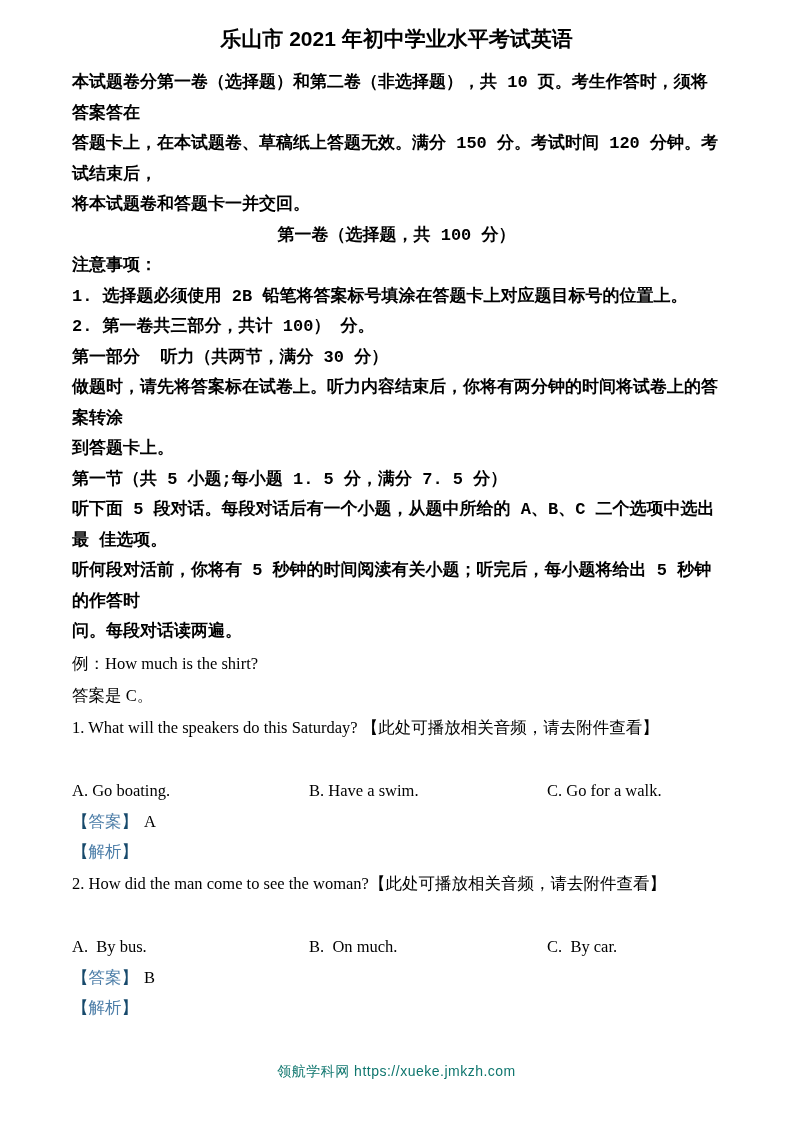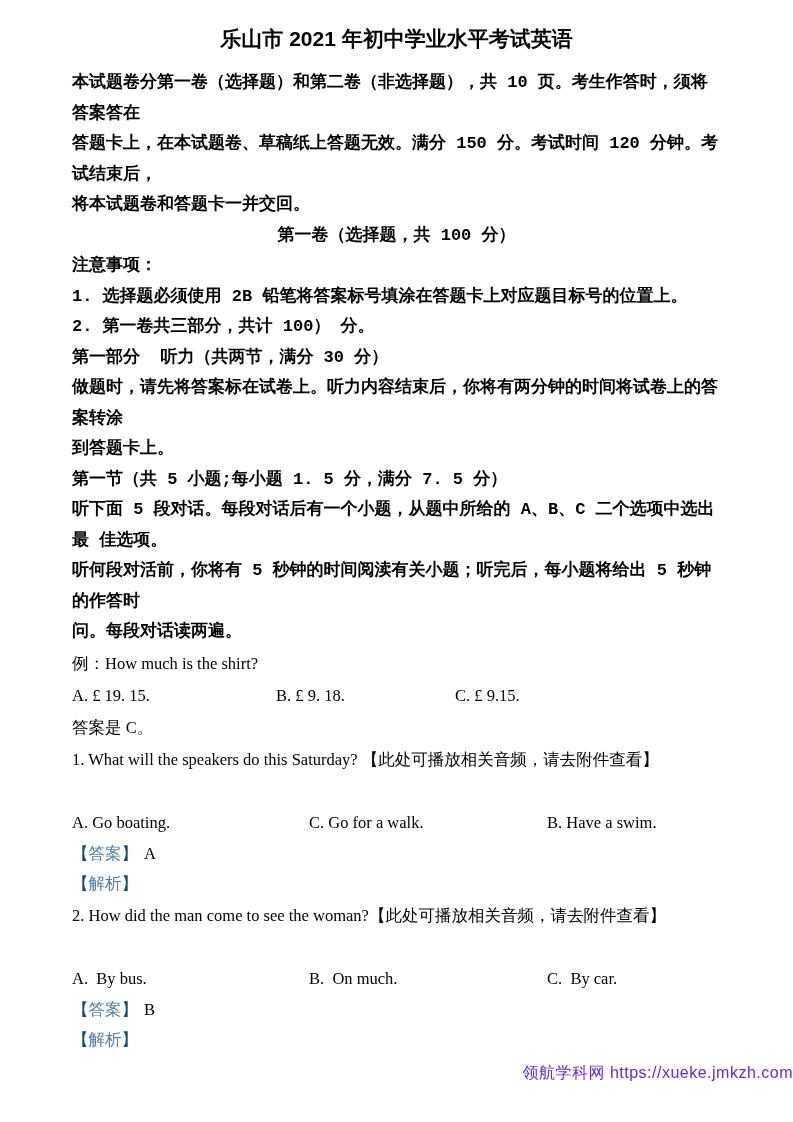--- a/index.html
+++ b/index.html
@@ -50,24 +50,24 @@
     font-size:16.5px;
     line-height:30.5px;
     margin:0;
   }
   .brk{color:#17496b;}
   .lbl{color:#4d7ea8;}
   .val{color:#000000;margin-left:6px;}
   .footer{
     position:absolute;
     left:0;right:0;top:1063px;
-    text-align:right;
+    text-align:center;
     font-family:"Liberation Sans","DejaVu Sans",sans-serif;
-    font-size:16px;
-    color:#6d28d9;
+    font-size:14px;
+    color:#0f766e;
     letter-spacing:0.5px;
   }
 </style>
 </head>
 <body>
 
 <div class="page">
 
   <h1 class="title">乐山市 2021 年初中学业水平考试英语</h1>
 
@@ -85,34 +85,29 @@
   <p class="cn">做题时，请先将答案标在试卷上。听力内容结束后，你将有两分钟的时间将试卷上的答案转涂</p>
   <p class="cn">到答题卡上。</p>
 
   <p class="cn">第一节（共 5 小题;每小题 1. 5 分，满分 7. 5 分）</p>
   <p class="cn">听下面 5 段对话。每段对话后有一个小题，从题中所给的 A、B、C 二个选项中选出最 佳选项。</p>
   <p class="cn">听何段对活前，你将有 5 秒钟的时间阅渎有关小题；听完后，每小题将给出 5 秒钟 的作答时</p>
   <p class="cn">问。每段对话读两遍。</p>
 
   <div class="example">
     <p class="en">例：How much is the shirt?</p>
-    <div class="en opts opts-ex">
-      <span class="opt">A. £ 19. 15.</span>
-      <span class="opt">B. £ 9. 18.</span>
-      <span class="opt">C. £ 9.15.</span>
-    </div>
     <p class="en">答案是 C。</p>
   </div>
 
   <div class="question">
     <p class="en"><span>1. What will the speakers do this Saturday? </span><span>【此处可播放相关音频，请去附件查看】</span></p>
     <div class="en opts opts-q">
       <span class="opt">A. Go boating.</span>
+      <span class="opt">B. Have a swim.</span>
       <span class="opt">C. Go for a walk.</span>
-      <span class="opt">B. Have a swim.</span>
     </div>
     <p class="meta-line"><span class="brk">【</span><span class="lbl">答案</span><span class="brk">】</span><span class="val">A</span></p>
     <p class="meta-line"><span class="brk">【</span><span class="lbl">解析</span><span class="brk">】</span></p>
   </div>
 
   <div class="question">
     <p class="en"><span>2. How did the man come to see the woman?</span><span>【此处可播放相关音频，请去附件查看】</span></p>
     <div class="en opts opts-q">
       <span class="opt">A.  By bus.</span>
       <span class="opt">B.  On much.</span>

